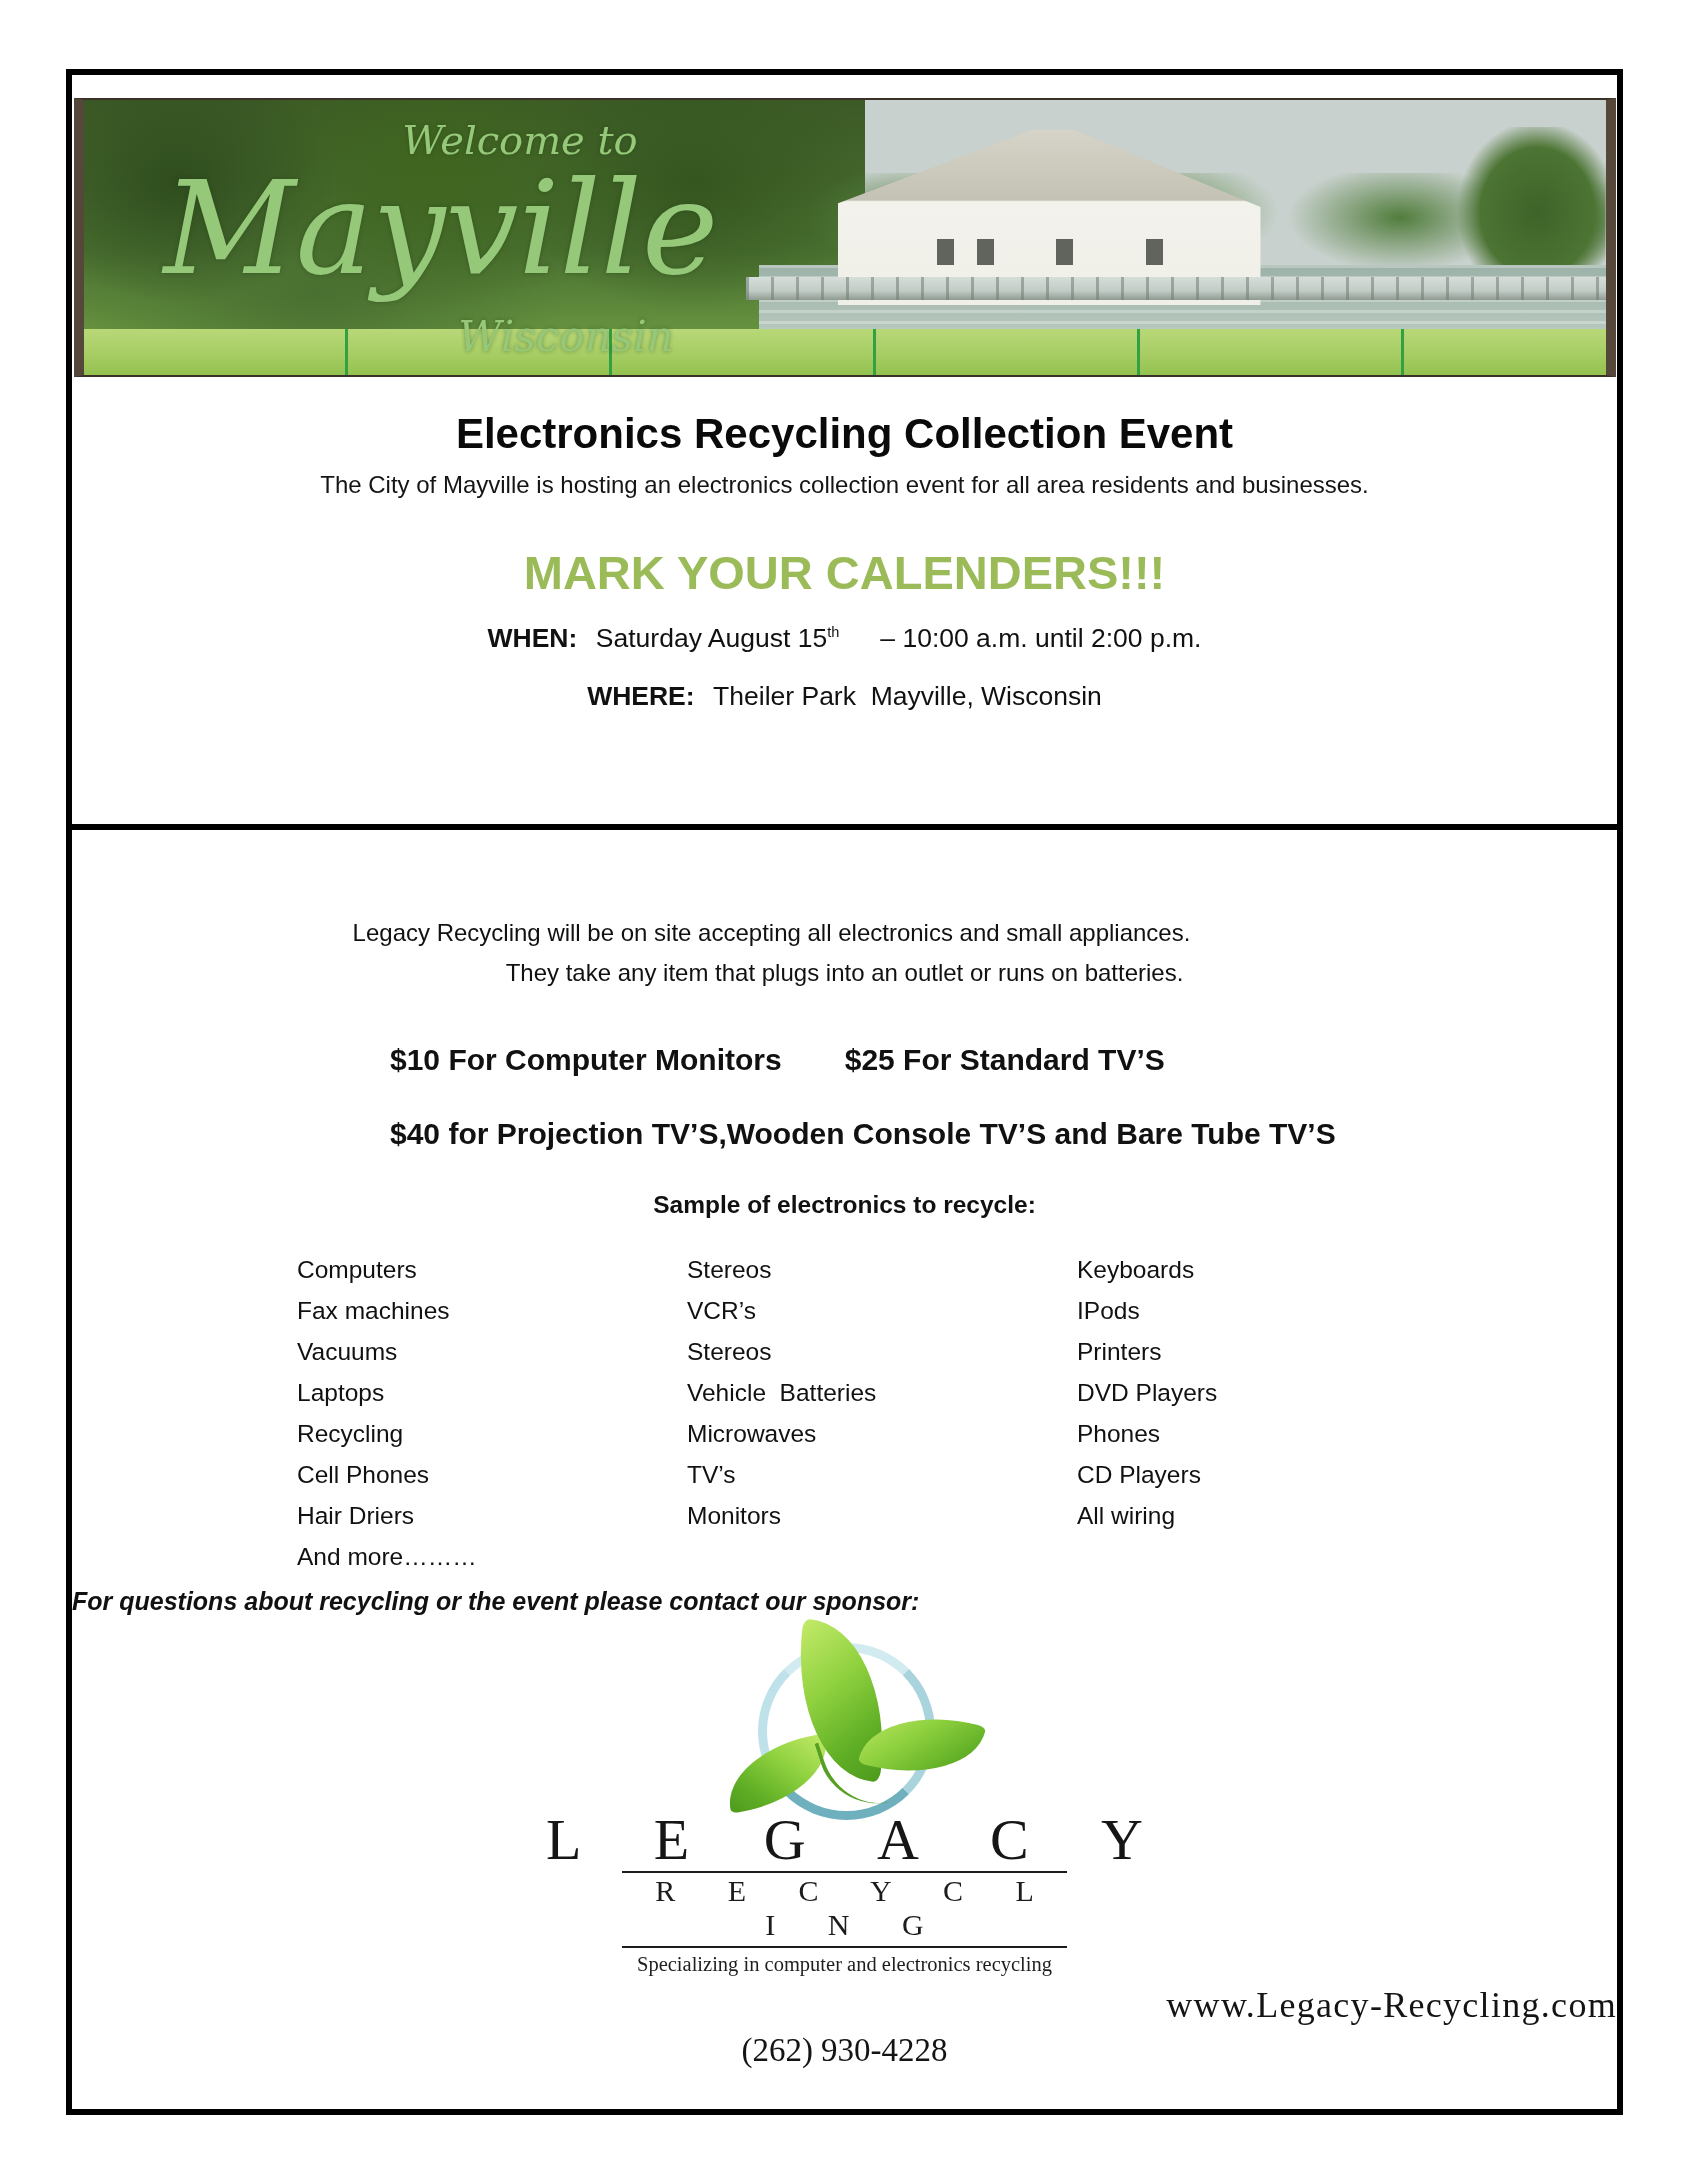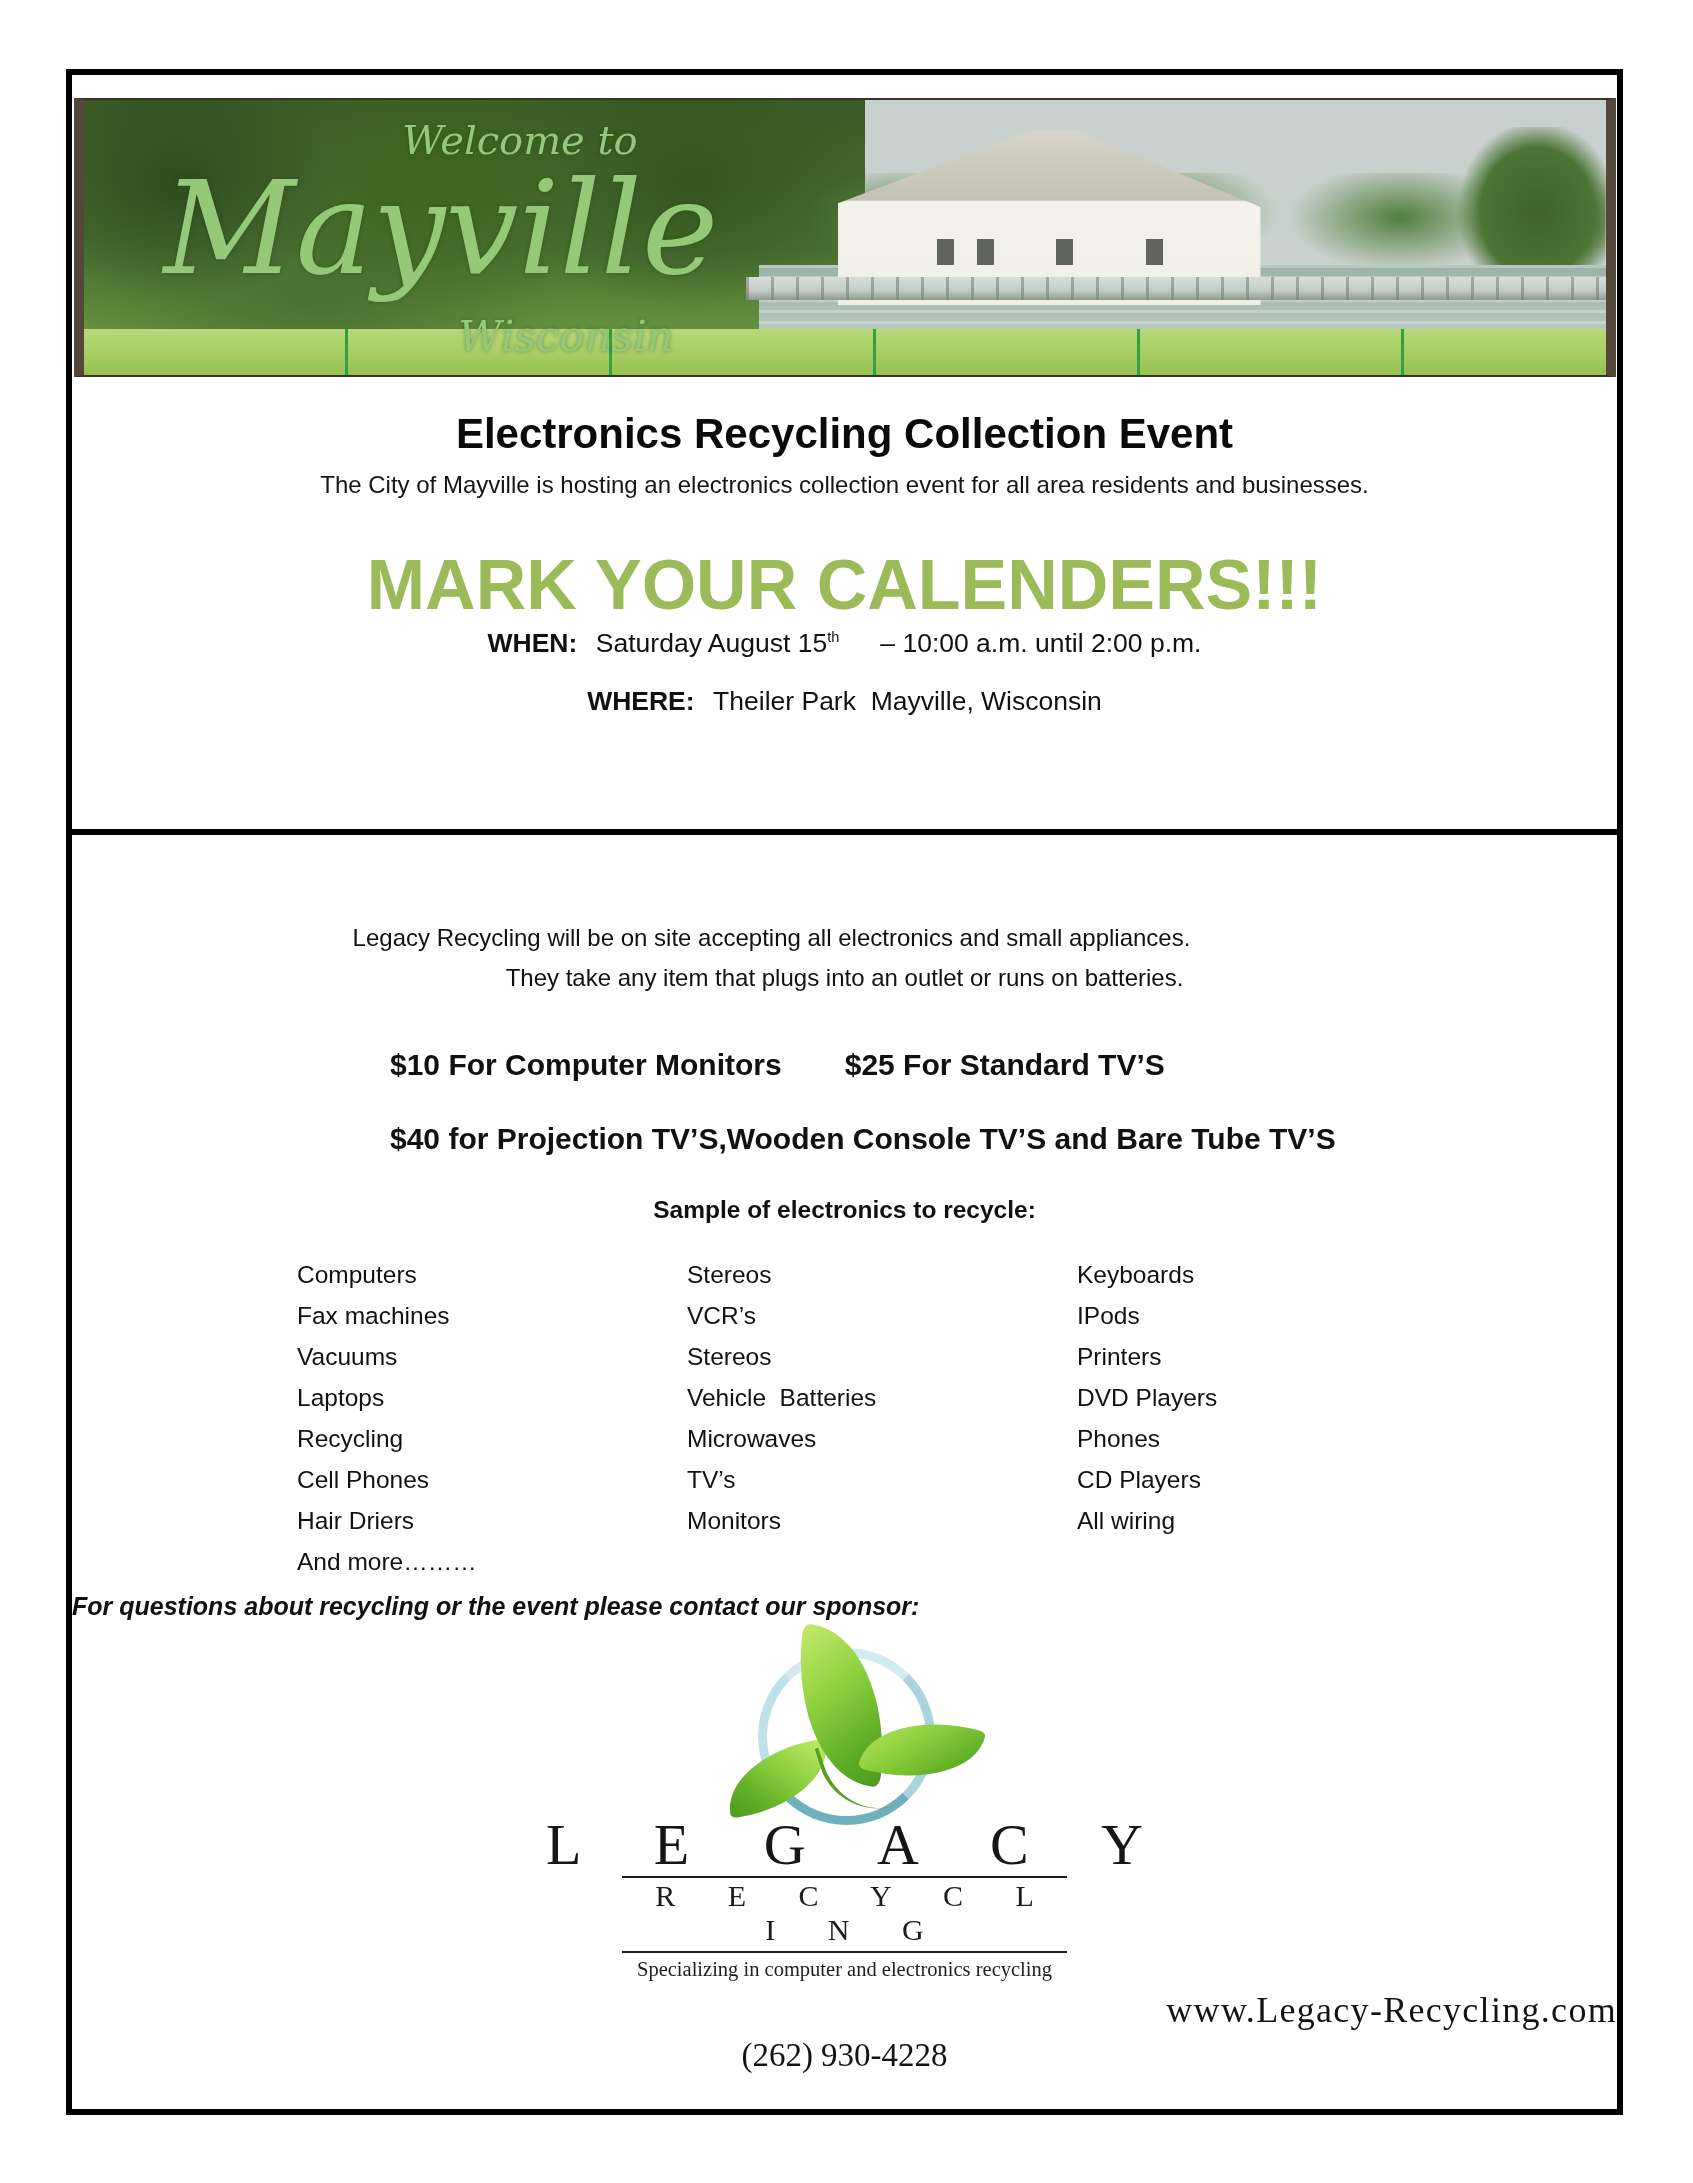--- a/index.html
+++ b/index.html
@@ -68,22 +68,22 @@
       linear-gradient(180deg, #b9d878 0%, #a7cd64 55%, #93c24f 100%);
   }
   .script { position:absolute; color:#95c878; font-family:"DejaVu Serif","Liberation Serif",serif; font-style:italic; text-shadow:0 0 4px rgba(30,60,20,0.45); }
   .script-welcome { left:238px; top:16.5px; width:397px; text-align:center; font-size:40px; }
   .script-city { left:60px; top:53px; width:595px; text-align:center; font-size:129px; }
   .script-state { left:284px; top:212px; width:397px; text-align:center; font-size:42px; }
 
   
   .title { margin:33px 0 0; font-size:42px; font-weight:bold; text-align:center; color:#0a0a0a; }
   .subtitle { margin:13.2px 0 0; font-size:24px; text-align:center; color:#151515; }
-  .headline { margin:46px 0 0; font-size:70px; font-weight:bold; text-align:center; color:#9bbb59; }
-  .when-line { margin:3px 0 0; font-size:26.5px; text-align:center; }
+  .headline { margin:46px 0 0; font-size:47px; font-weight:bold; text-align:center; color:#9bbb59; }
+  .when-line { margin:23px 0 0; font-size:26.5px; text-align:center; }
   .when-line .lbl, .where-line .lbl { font-weight:bold; }
   .gap-sm { display:inline-block; width:18.5px; }
   .gap-md { display:inline-block; width:41px; }
   .where-line { margin:26.5px 0 0; font-size:26.5px; text-align:center; }
   sup { font-size:55%; vertical-align:super; }
   .divider { margin:112px 0 0; height:6.6px; background:#000000; width:100%; }
   .body1 { margin:89px 146px 0 0; font-size:24px; text-align:center; }
   .body2 { margin:12px 0 0; font-size:24px; text-align:center; }
   .price1 { margin:56px 0 0 318px; font-size:30px; font-weight:bold; }
   .price1 .gap-tab { display:inline-block; width:63px; }

